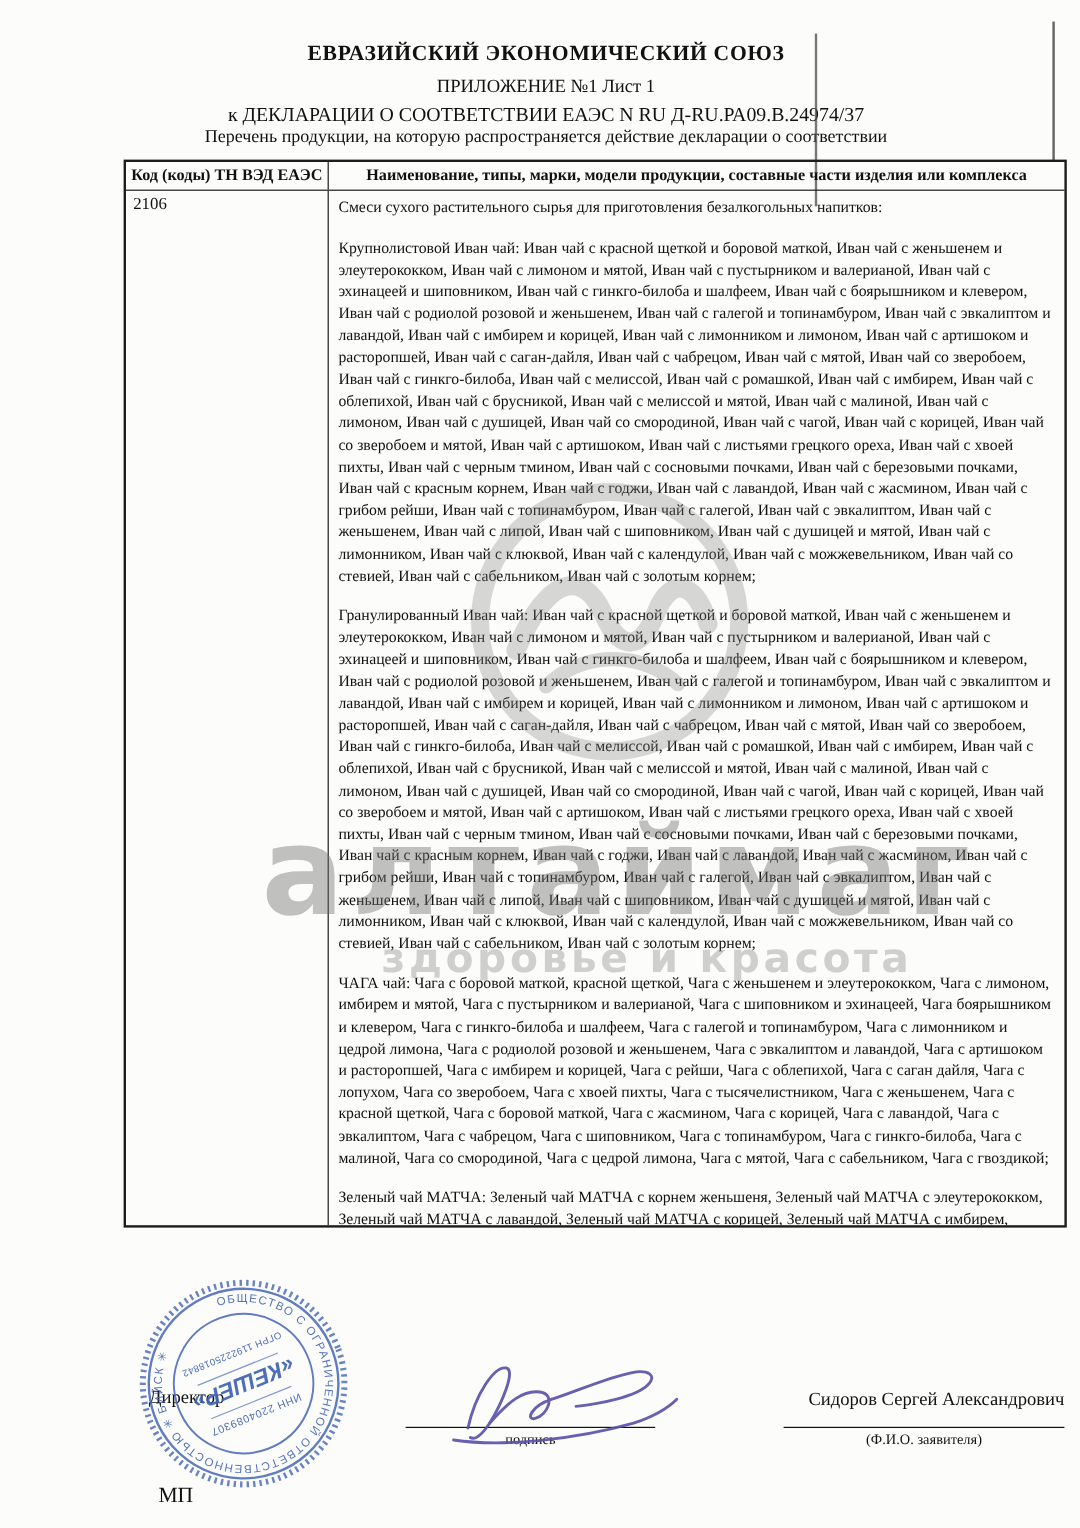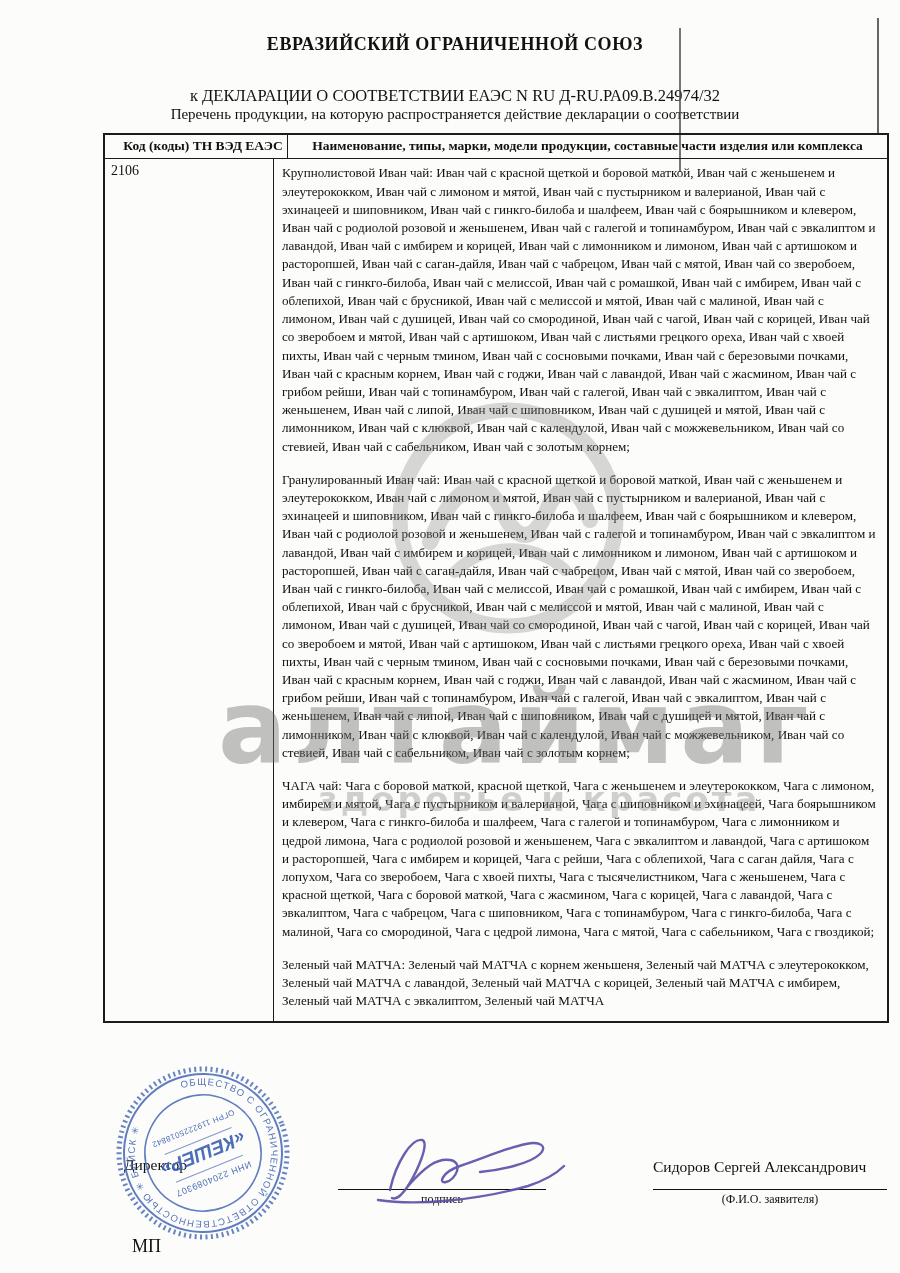--- a/index.html
+++ b/index.html
@@ -38,45 +38,46 @@
     border:2px solid #1c1c1c;background:transparent;z-index:2;
   }
   .trow{display:flex;}
   .th,.td{box-sizing:border-box;}
   .c1{width:169px;border-right:1.6px solid #1c1c1c;flex:none;}
   .c2{flex:1;}
   .thead .th{
     font-weight:bold;font-size:13.5px;text-align:center;
     padding:3px 4px 4px 4px;line-height:1.22;
   }
-  .thead{border-bottom:1.8px solid #1c1c1c;padding-left:14px;}
+  .thead{border-bottom:1.8px solid #1c1c1c;}
   .tbody{height:862px;overflow:hidden;}
   .td.c1{padding:4px 6px;font-size:14px;}
   .td.c2{padding:5px 10px 0 8px;font-size:13.1px;line-height:18.2px;text-align:left;}
   .td.c2 p{margin:0 0 15px 0;}
   
   .director{position:absolute;left:124px;top:1156px;font-size:15.5px;z-index:4;}
   .mp{position:absolute;left:132px;top:1236px;font-size:18px;z-index:4;}
   .sigline{position:absolute;border-top:1.6px solid #111;z-index:2;}
   .sigline.s1{left:338px;top:1189px;width:208px;}
   .sigline.s2{left:653px;top:1189px;width:234px;}
   .sigcap{position:absolute;font-size:12px;text-align:center;z-index:2;}
   .cap1{left:338px;top:1192px;width:208px;}
   .cap2{left:653px;top:1192px;width:234px;}
-  .applicant{position:absolute;left:653px;top:1158px;width:234px;text-align:left;font-size:15.5px;z-index:2;white-space:nowrap;}
+  .applicant{position:absolute;left:653px;top:1158px;width:234px;text-align:right;font-size:15.5px;z-index:2;white-space:nowrap;}
   .signature-svg{position:absolute;left:368px;top:1128px;z-index:5;}
   .stamp-svg{position:absolute;left:112px;top:1062px;z-index:6;opacity:.92;}
 </style>
 </head>
 <body>
 
 <div class="page">
 
-  <div class="hdr t1">ЕВРАЗИЙСКИЙ ОГРАНИЧЕННОЙ СОЮЗ</div>
-  <div class="hdr t3">к ДЕКЛАРАЦИИ  О СООТВЕТСТВИИ ЕАЭС N RU Д-RU.РА09.В.24974/32</div>
+  <div class="hdr t1">ЕВРАЗИЙСКИЙ ЭКОНОМИЧЕСКИЙ СОЮЗ</div>
+  <div class="hdr t2">ПРИЛОЖЕНИЕ №1 Лист 1</div>
+  <div class="hdr t3">к ДЕКЛАРАЦИИ  О СООТВЕТСТВИИ ЕАЭС N RU Д-RU.РА09.В.24974/37</div>
   <div class="hdr t4">Перечень продукции, на которую распространяется действие декларации о соответствии</div>
 
   <div class="scanline a"></div>
   <div class="scanline b"></div>
 
   <svg class="wm-logo" width="270" height="260" viewBox="0 0 270 260">
     <g fill="none" stroke="rgba(125,125,125,0.30)">
       <circle cx="133" cy="126" r="108" stroke-width="15"></circle>
       <path d="M 55 150 C 80 90, 110 80, 128 120 C 142 152, 160 150, 172 118 C 184 88, 205 92, 215 128" stroke-width="16" stroke-linecap="round"></path>
       <path d="M 80 180 C 110 150, 160 150, 190 178" stroke-width="12" stroke-linecap="round"></path>
@@ -87,20 +88,21 @@
   <div class="wm-sub">здоровье и красота</div>
 
   <div class="doc-table">
     <div class="trow thead">
       <div class="th c1">Код (коды) ТН ВЭД ЕАЭС</div>
       <div class="th c2">Наименование, типы, марки, модели продукции, составные части изделия или комплекса</div>
     </div>
     <div class="trow tbody">
       <div class="td c1">2106</div>
       <div class="td c2">
+        <p>Смеси сухого растительного сырья для приготовления безалкогольных напитков:</p>
         <p>Крупнолистовой Иван чай: Иван чай с красной щеткой и боровой маткой, Иван чай с женьшенем и элеутерококком, Иван чай с лимоном и мятой, Иван чай с пустырником и валерианой, Иван чай с эхинацеей и шиповником, Иван чай с гинкго-билоба и шалфеем, Иван чай с боярышником и клевером, Иван чай с родиолой розовой и женьшенем, Иван чай с галегой и топинамбуром, Иван чай с эвкалиптом и лавандой, Иван чай с имбирем и корицей, Иван чай с лимонником и лимоном, Иван чай с артишоком и расторопшей, Иван чай с саган-дайля, Иван чай с чабрецом, Иван чай с мятой, Иван чай со зверобоем, Иван чай с гинкго-билоба, Иван чай с мелиссой, Иван чай с ромашкой, Иван чай с имбирем, Иван чай с облепихой, Иван чай с брусникой, Иван чай с мелиссой и мятой, Иван чай с малиной, Иван чай с лимоном, Иван чай с душицей, Иван чай со смородиной, Иван чай с чагой, Иван чай с корицей, Иван чай со зверобоем и мятой, Иван чай с артишоком, Иван чай с листьями грецкого ореха, Иван чай с хвоей пихты, Иван чай с черным тмином, Иван чай с сосновыми почками, Иван чай с березовыми почками, Иван чай с красным корнем, Иван чай с годжи, Иван чай с лавандой, Иван чай с жасмином, Иван чай с грибом рейши, Иван чай с топинамбуром, Иван чай с галегой, Иван чай с эвкалиптом, Иван чай с женьшенем, Иван чай с липой, Иван чай с шиповником, Иван чай с душицей и мятой, Иван чай с лимонником, Иван чай с клюквой, Иван чай с календулой, Иван чай с можжевельником, Иван чай со стевией, Иван чай с сабельником, Иван чай с золотым корнем;</p>
         <p>Гранулированный Иван чай: Иван чай с красной щеткой и боровой маткой, Иван чай с женьшенем и элеутерококком, Иван чай с лимоном и мятой, Иван чай с пустырником и валерианой, Иван чай с эхинацеей и шиповником, Иван чай с гинкго-билоба и шалфеем, Иван чай с боярышником и клевером, Иван чай с родиолой розовой и женьшенем, Иван чай с галегой и топинамбуром, Иван чай с эвкалиптом и лавандой, Иван чай с имбирем и корицей, Иван чай с лимонником и лимоном, Иван чай с артишоком и расторопшей, Иван чай с саган-дайля, Иван чай с чабрецом, Иван чай с мятой, Иван чай со зверобоем, Иван чай с гинкго-билоба, Иван чай с мелиссой, Иван чай с ромашкой, Иван чай с имбирем, Иван чай с облепихой, Иван чай с брусникой, Иван чай с мелиссой и мятой, Иван чай с малиной, Иван чай с лимоном, Иван чай с душицей, Иван чай со смородиной, Иван чай с чагой, Иван чай с корицей, Иван чай со зверобоем и мятой, Иван чай с артишоком, Иван чай с листьями грецкого ореха, Иван чай с хвоей пихты, Иван чай с черным тмином, Иван чай с сосновыми почками, Иван чай с березовыми почками, Иван чай с красным корнем, Иван чай с годжи, Иван чай с лавандой, Иван чай с жасмином, Иван чай с грибом рейши, Иван чай с топинамбуром, Иван чай с галегой, Иван чай с эвкалиптом, Иван чай с женьшенем, Иван чай с липой, Иван чай с шиповником, Иван чай с душицей и мятой, Иван чай с лимонником, Иван чай с клюквой, Иван чай с календулой, Иван чай с можжевельником, Иван чай со стевией, Иван чай с сабельником, Иван чай с золотым корнем;</p>
         <p>ЧАГА чай: Чага с боровой маткой, красной щеткой, Чага с женьшенем и элеутерококком, Чага с лимоном, имбирем и мятой, Чага с пустырником и валерианой, Чага с шиповником и эхинацеей, Чага боярышником и клевером, Чага с гинкго-билоба и шалфеем, Чага с галегой и топинамбуром, Чага с лимонником и цедрой лимона, Чага с родиолой розовой и женьшенем, Чага с эвкалиптом и лавандой, Чага с артишоком и расторопшей, Чага с имбирем и корицей, Чага с рейши, Чага с облепихой, Чага с саган дайля, Чага с лопухом, Чага со зверобоем, Чага с хвоей пихты, Чага с тысячелистником, Чага с женьшенем, Чага с красной щеткой, Чага с боровой маткой, Чага с жасмином, Чага с корицей, Чага с лавандой, Чага с эвкалиптом, Чага с чабрецом, Чага с шиповником, Чага с топинамбуром, Чага с гинкго-билоба, Чага с малиной, Чага со смородиной, Чага с цедрой лимона, Чага с мятой, Чага с сабельником, Чага с гвоздикой;</p>
         <p>Зеленый чай МАТЧА: Зеленый чай МАТЧА с корнем женьшеня, Зеленый чай МАТЧА с элеутерококком, Зеленый чай МАТЧА с лавандой, Зеленый чай МАТЧА с корицей, Зеленый чай МАТЧА с имбирем, Зеленый чай МАТЧА с эвкалиптом, Зеленый чай МАТЧА</p>
       </div>
     </div>
   </div>
 
   <div class="director">Директор</div>
 

